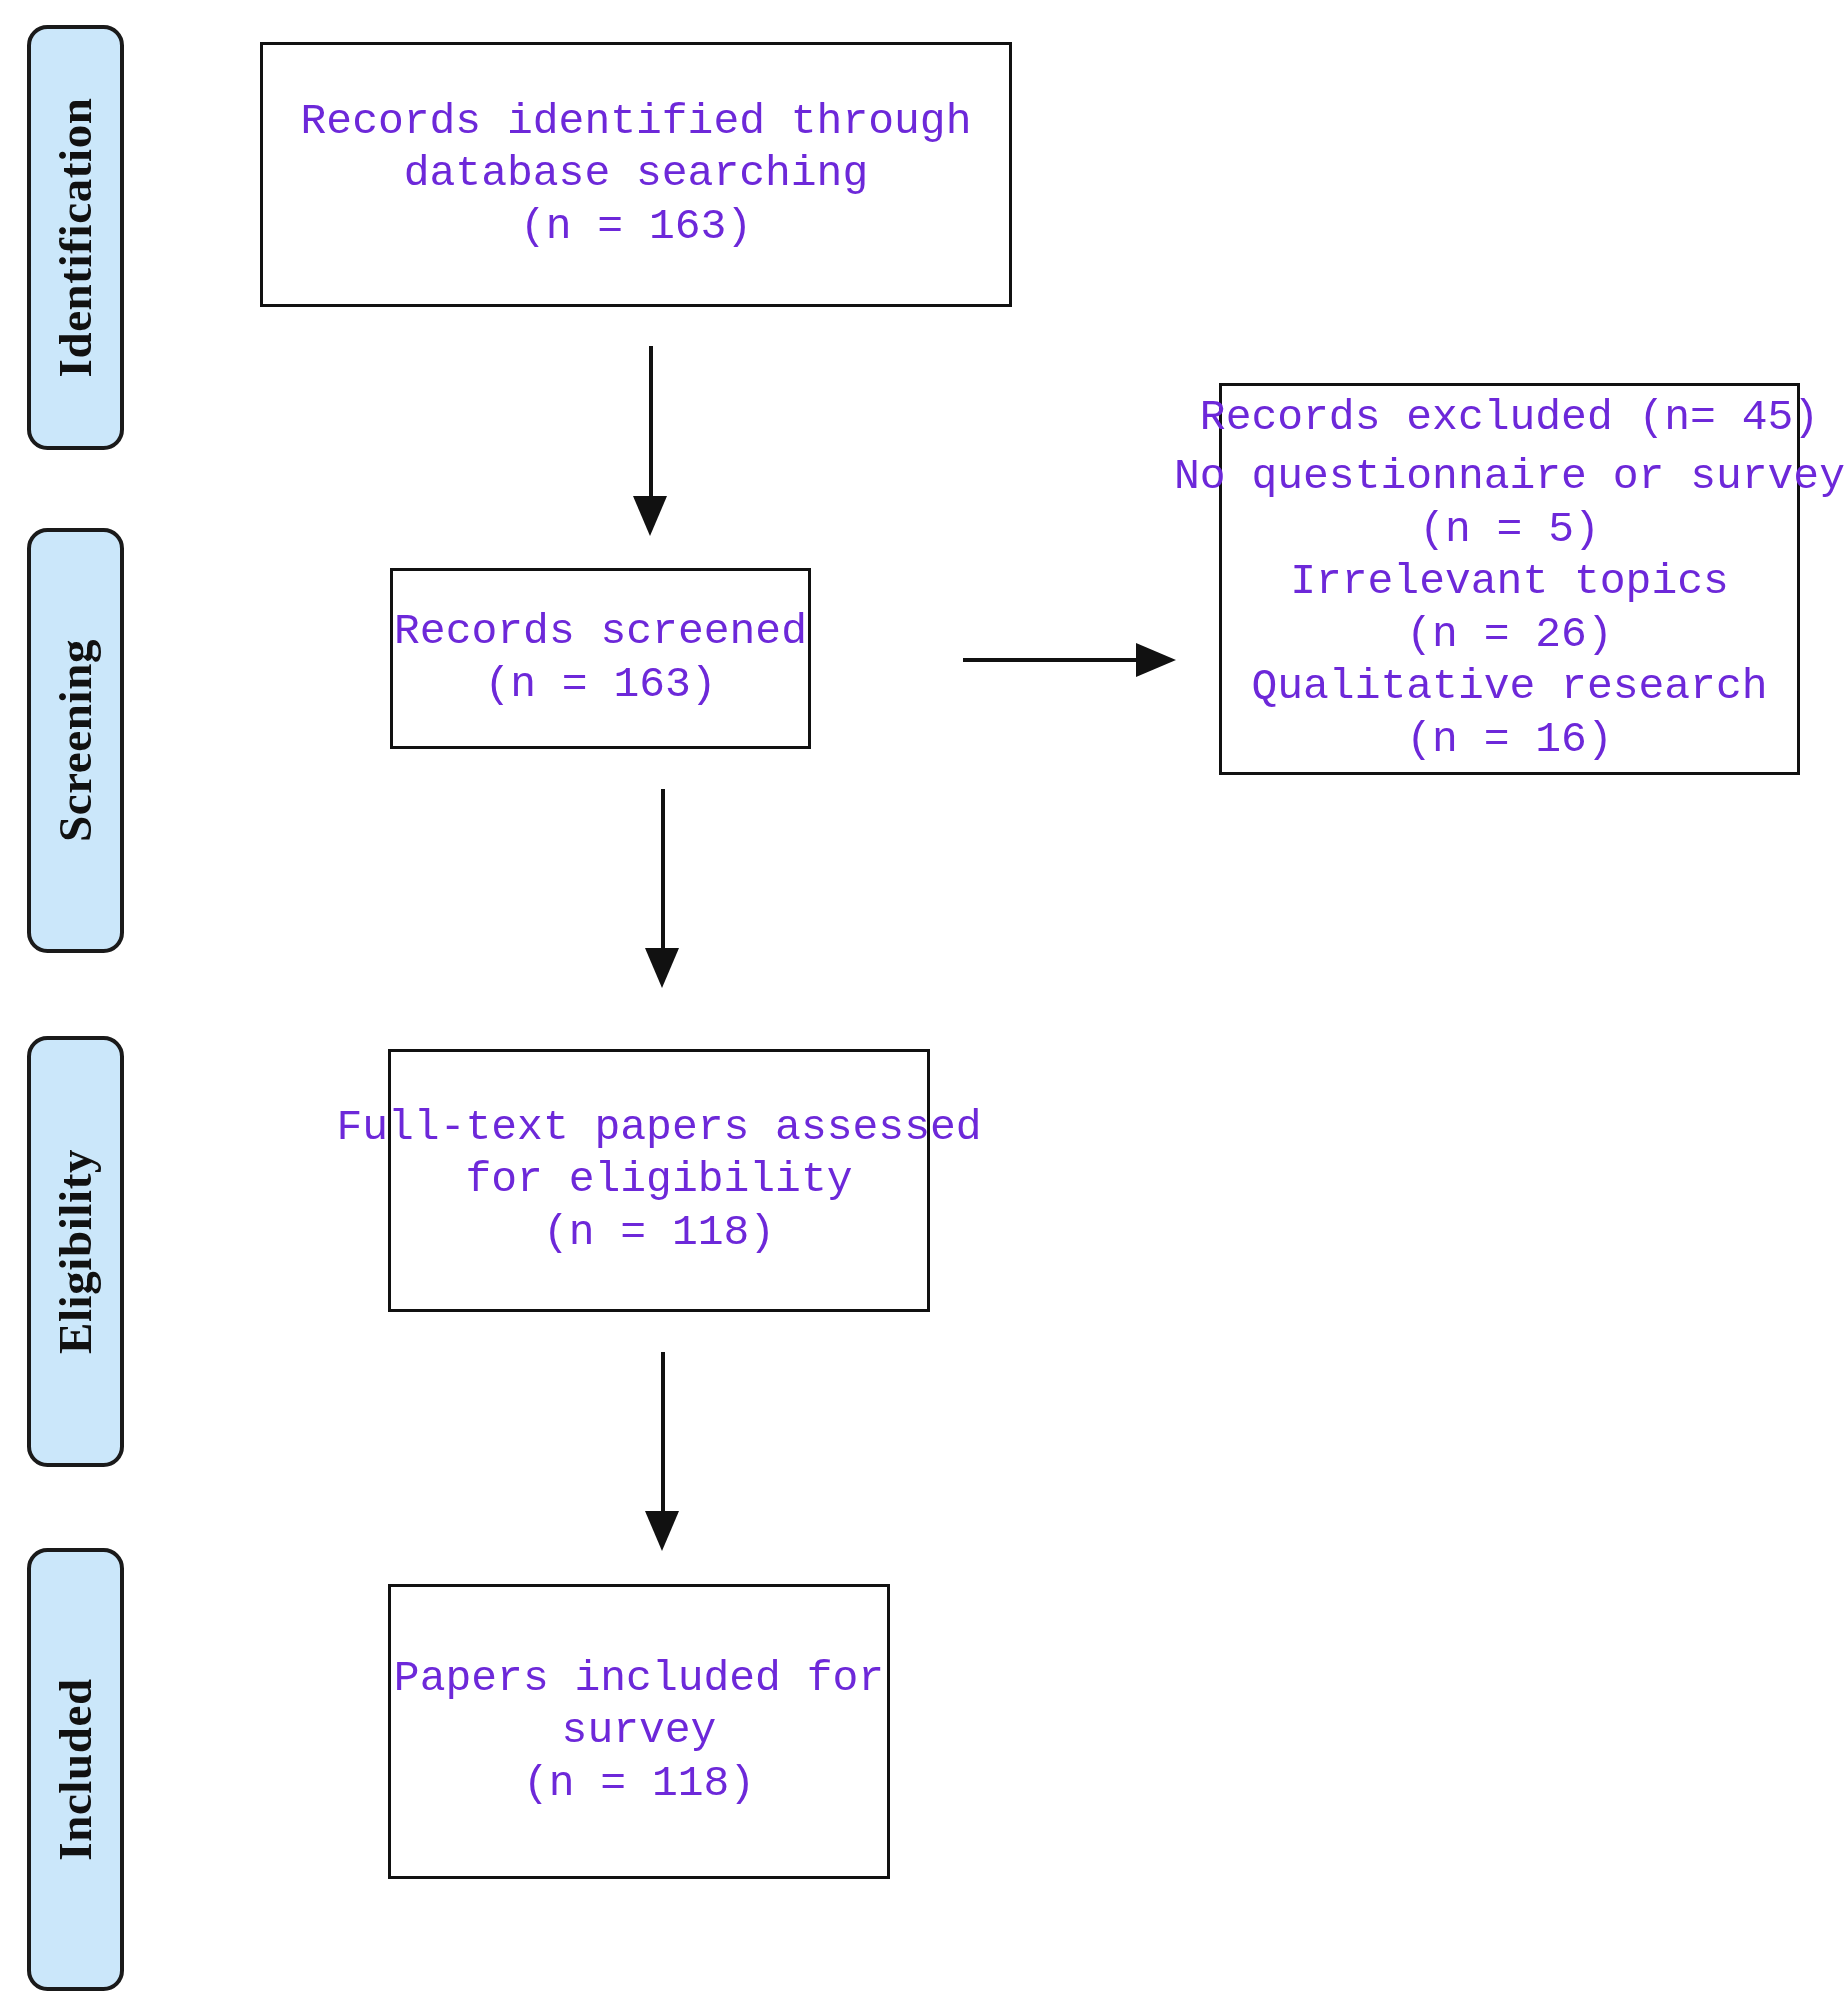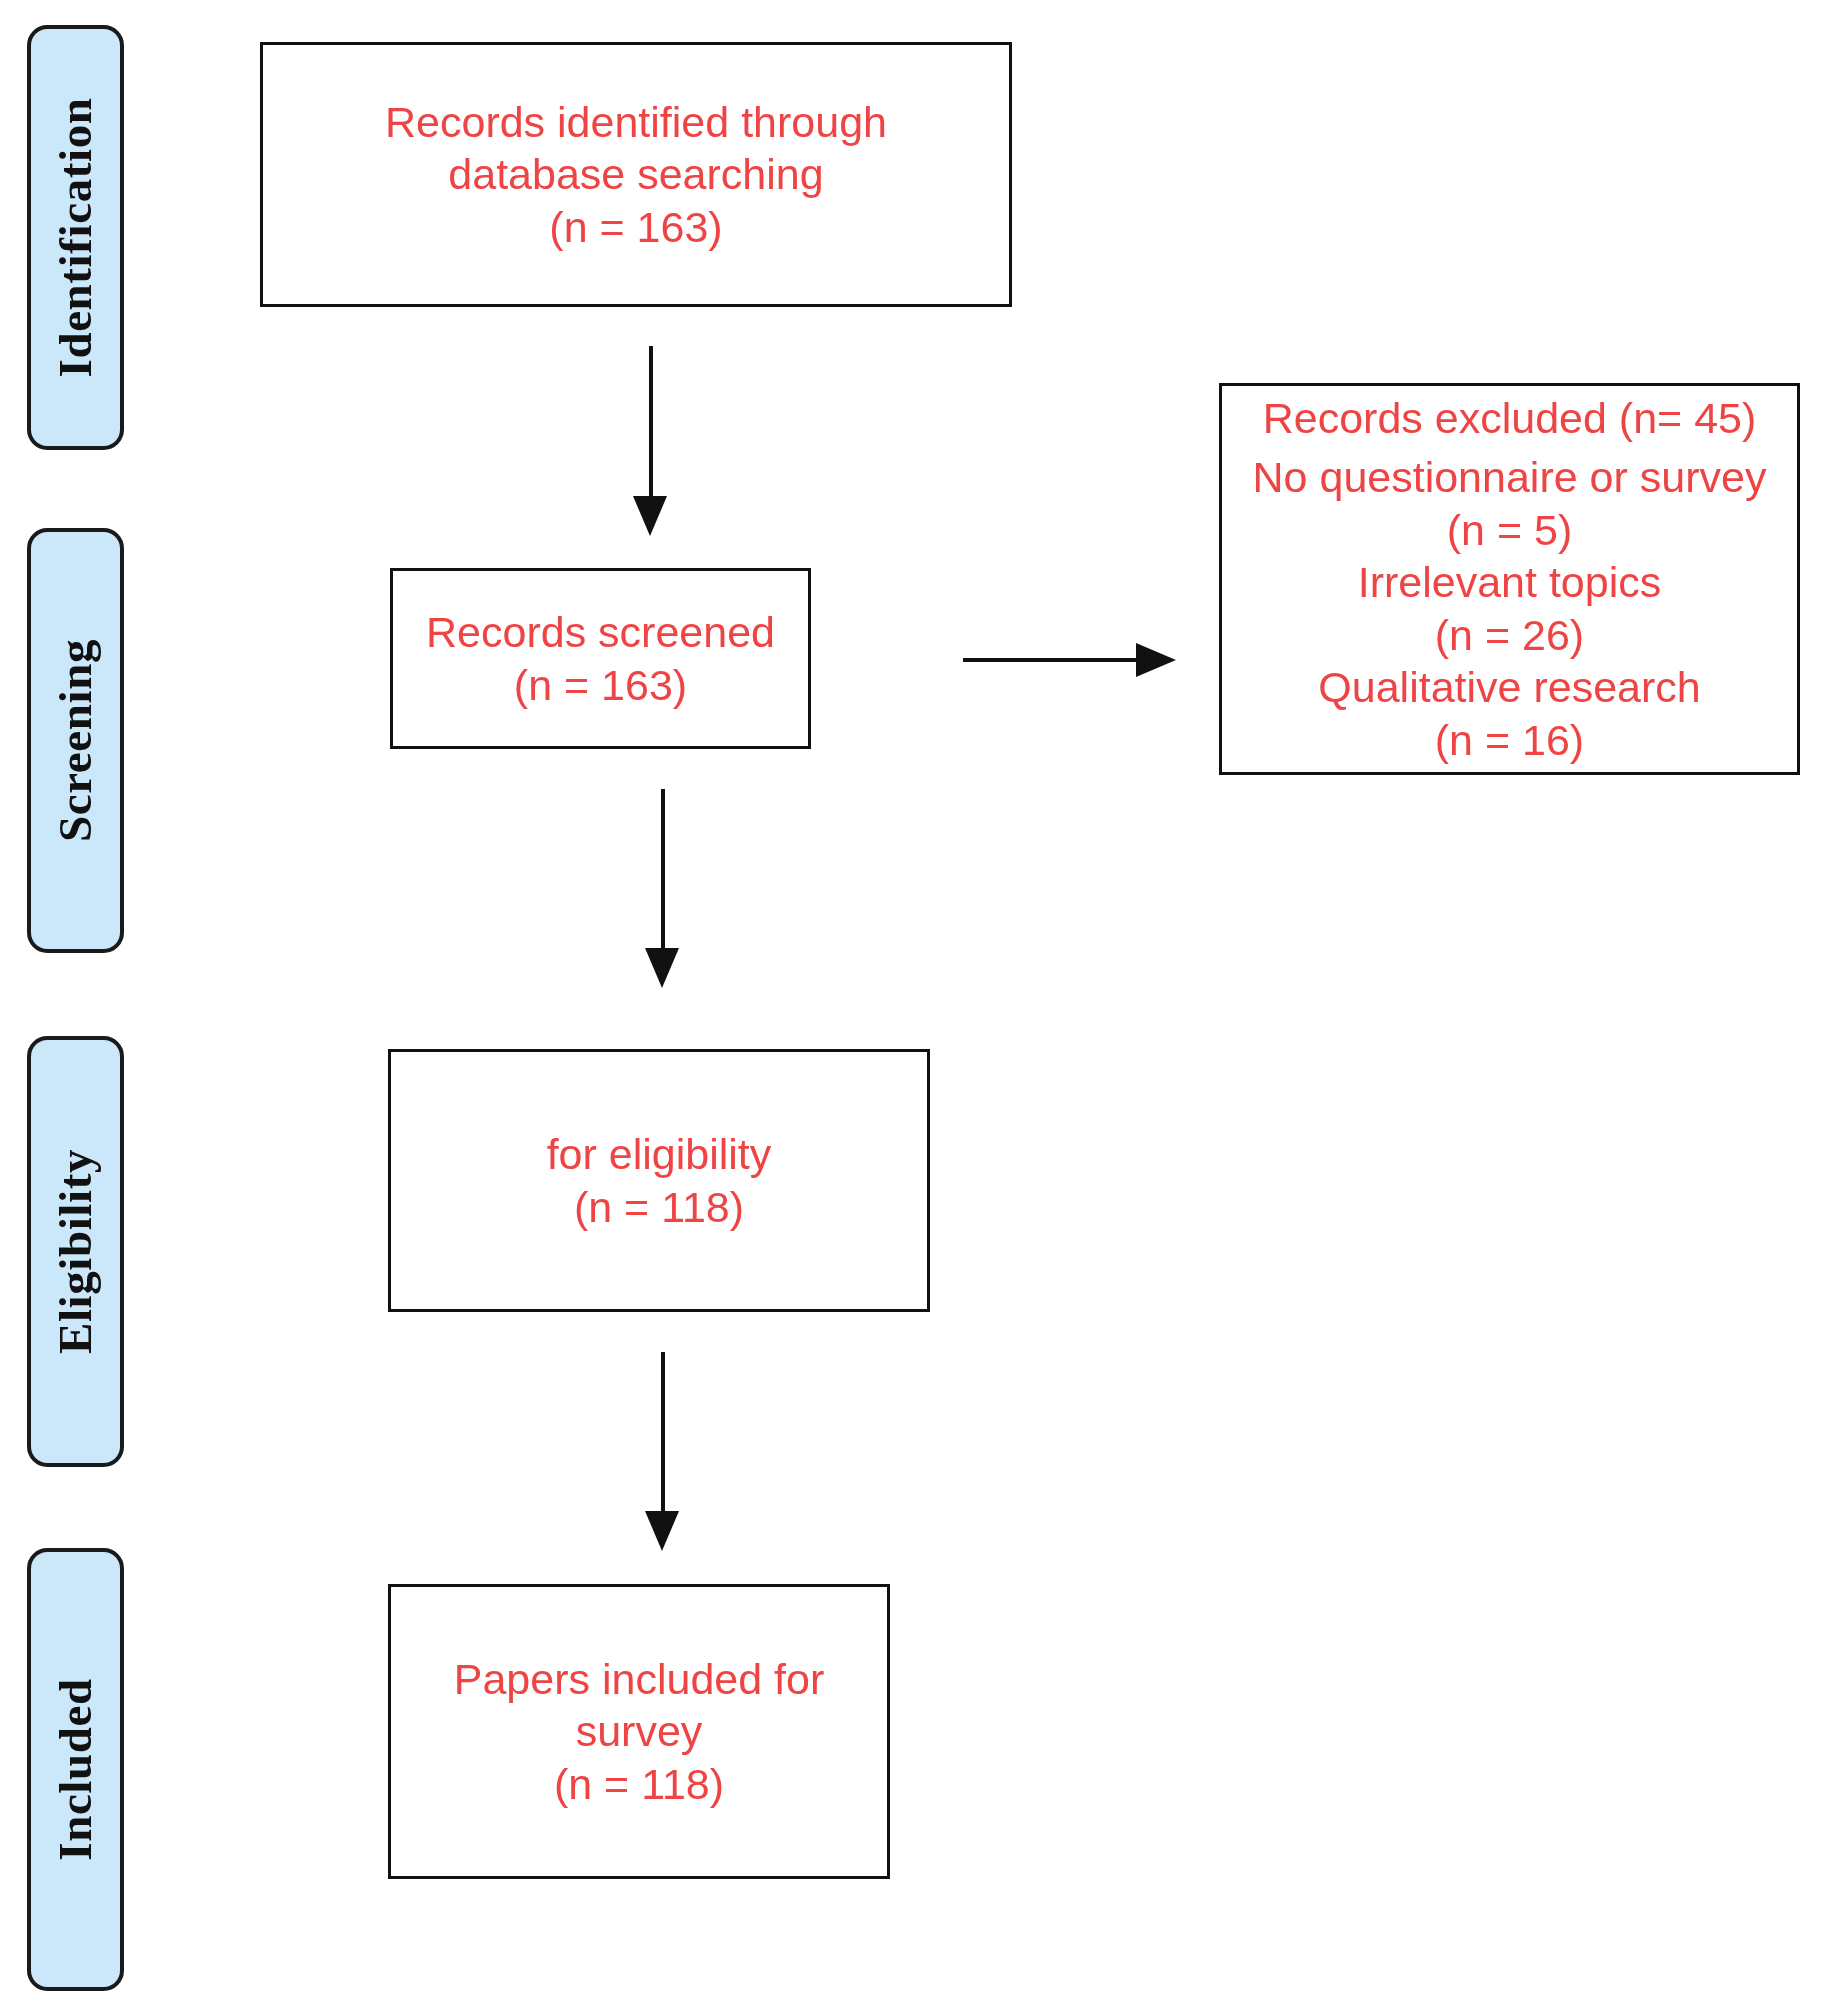--- a/index.html
+++ b/index.html
@@ -55,22 +55,22 @@
     align-items: center;
     justify-content: center;
     text-align: center;
     padding: 6px 13px;
   }
   .flow-box .line {
     display: block;
     font-size: 43px;
     line-height: 1.22;
     white-space: nowrap;
-    font-family: Liberation Sans, sans-serif;
-    color: #ef4444;
+    font-family: Liberation Mono, monospace;
+    color: #6d28d9;
   }
   .flow-box .spacer {
     display: block;
     height: 37px;
   }
 
   #box-identified { left: 260px;  top: 42px;   width: 752px; height: 265px; }
   #box-screened   { left: 390px;  top: 568px;  width: 421px;  height: 181px; }
   #box-excluded   { left: 1219px; top: 383px;  width: 581px;  height: 392px; }
   #box-fulltext   { left: 388px;  top: 1049px; width: 542px;  height: 263px; }
@@ -170,20 +170,21 @@
     <span class="spacer"></span>
     <span class="line">No questionnaire or survey</span>
     <span class="line">(n = 5)</span>
     <span class="line">Irrelevant topics</span>
     <span class="line">(n = 26)</span>
     <span class="line">Qualitative research</span>
     <span class="line">(n = 16)</span>
   </div>
 
   <div class="flow-box" id="box-fulltext">
+    <span class="line">Full-text papers assessed</span>
     <span class="line">for eligibility</span>
     <span class="line">(n = 118)</span>
   </div>
 
   <div class="flow-box" id="box-included">
     <span class="line">Papers included for</span>
     <span class="line">survey</span>
     <span class="line">(n = 118)</span>
   </div>
 

